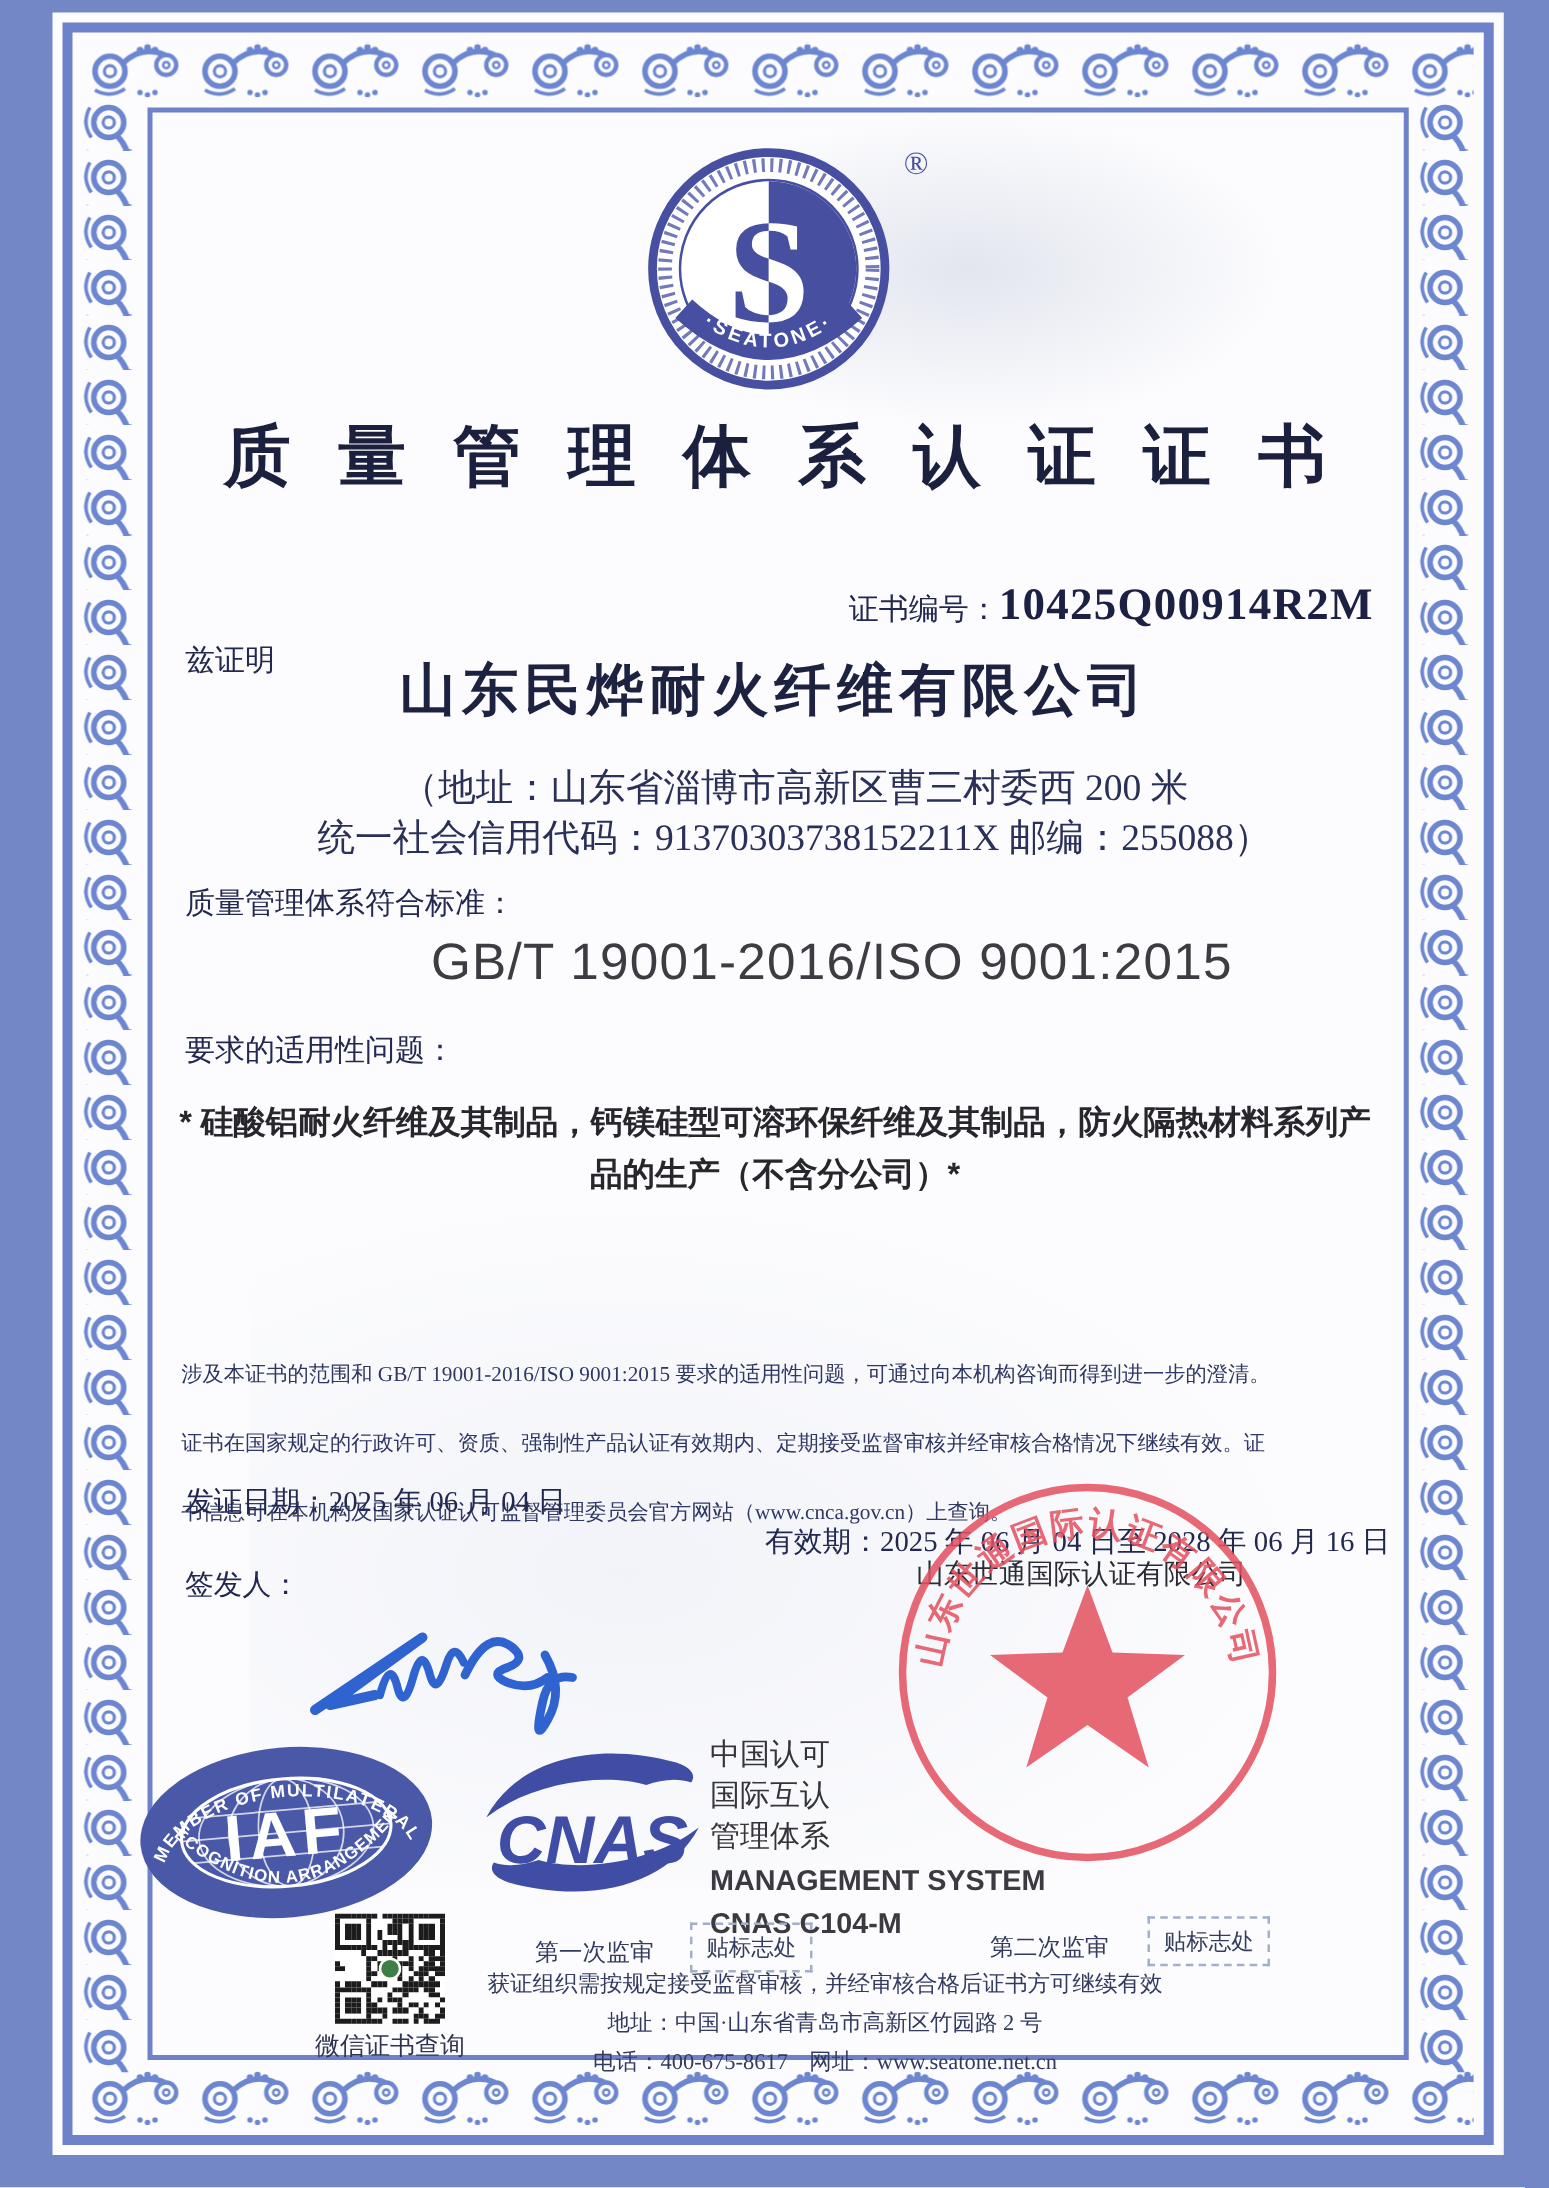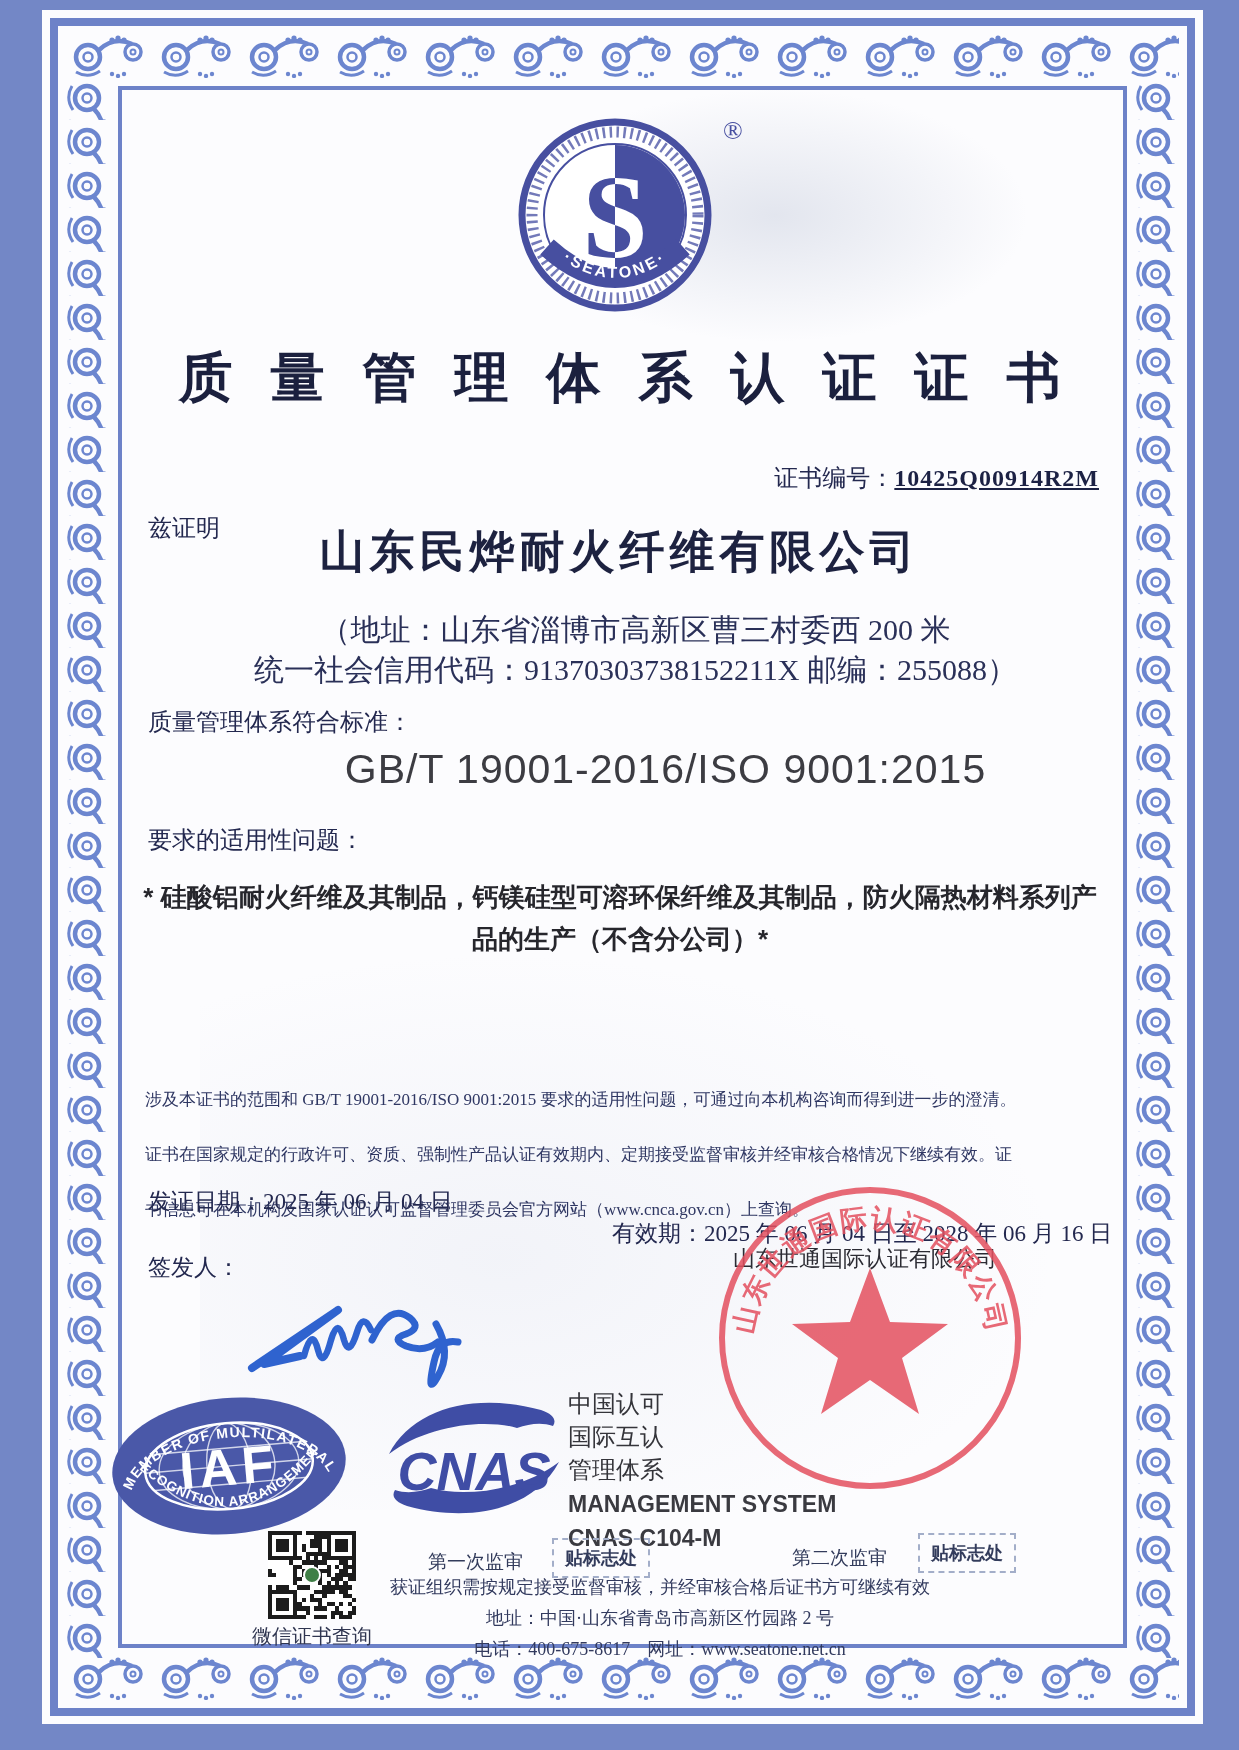--- a/index.html
+++ b/index.html
@@ -12,24 +12,24 @@
   .band-top{left:24px;right:24px;top:24px;height:44px;width:calc(100% - 48px);}
   .band-bottom{left:24px;right:24px;bottom:24px;height:44px;width:calc(100% - 48px);}
   .band-left{left:24px;top:66px;bottom:66px;width:44px;height:calc(100% - 132px);}
   .band-right{right:24px;top:66px;bottom:66px;width:44px;height:calc(100% - 132px);}
   .wm{position:absolute;pointer-events:none;}
   .wm-a{left:520px;top:88px;width:510px;height:255px;
         background:radial-gradient(ellipse at center,rgba(168,178,202,.30),rgba(168,178,202,0) 70%);}
   .wm-b{left:200px;top:950px;width:860px;height:560px;
         background:radial-gradient(ellipse at 35% 55%,rgba(190,198,220,.16),rgba(190,198,220,0) 70%);}
   .abs{position:absolute;z-index:3;}
-  .title{left:0;width:100%;top:342px;text-align:center;font-size:54px;font-weight:bold;
+  .title{left:0;width:100%;top:329px;text-align:center;font-size:54px;font-weight:bold;
          letter-spacing:38px;padding-left:38px;box-sizing:border-box;color:#1b203e;}
   .certno{right:140px;top:462px;font-size:24px;}
-  .certno b{font-size:24px;letter-spacing:1px;color:#1c2144;text-decoration:underline;}
+  .certno b{font-size:36px;letter-spacing:1px;color:#1c2144;}
   .attest{left:148px;top:512px;font-size:24px;}
   .company{left:0;width:100%;top:522px;text-align:center;font-size:45px;font-weight:bold;
            letter-spacing:5px;color:#1d2240;}
   .addr{left:0;width:100%;text-align:center;font-size:30px;color:#2a3058;padding-left:16px;}
   .addr1{top:610px;} .addr2{top:650px;}
   .label{left:148px;font-size:24px;}
   .std-label{top:706px;} .scope-label{top:824px;}
   .standard{left:0;width:100%;top:746px;text-align:center;font-size:41px;letter-spacing:1px;
             color:#3c3c42;font-family:"Liberation Sans","DejaVu Sans",sans-serif;margin-left:46px;}
   .scope{left:105px;width:1030px;top:876px;text-align:center;font-size:26px;font-weight:bold;
@@ -49,21 +49,21 @@
                 font-size:23px;line-height:34px;color:#3a3a40;}
   .qr{left:268px;top:1531px;width:88px;height:88px;display:grid;
       grid-template-columns:repeat(21,1fr);grid-template-rows:repeat(21,1fr);background:#fff;}
   .qr .c{background:#fff;} .qr .on{background:#1c1c1c;}
   .qr-logo{position:absolute;left:35px;top:35px;width:18px;height:18px;border-radius:50%;
            background:#3f7f46;border:2px solid #fff;box-sizing:border-box;}
   .qr-caption{left:246px;top:1623px;width:132px;text-align:center;font-size:20px;color:#2f3550;}
   .audit-label{font-size:19px;color:#333c5c;}
   .a1{left:428px;top:1549px;} .a2{left:792px;top:1545px;}
   .sticker-box{width:98px;height:40px;border:2px dashed #a3aec9;display:flex;align-items:center;
-               justify-content:center;font-size:18px;color:#333c5c;box-sizing:border-box;font-weight:bold;}
+               justify-content:center;font-size:18px;color:#333c5c;box-sizing:border-box;}
   .b1{left:552px;top:1538px;} .b2{left:918px;top:1533px;}
   .footer-center{left:360px;width:600px;top:1572px;text-align:center;font-size:18px;
                  line-height:31px;color:#323a5e;}
   .footer-center .row{display:flex;justify-content:center;gap:17px;}
 </style>
 </head>
 <body>
 
 <div class="page">
   <div class="sheet"></div>

